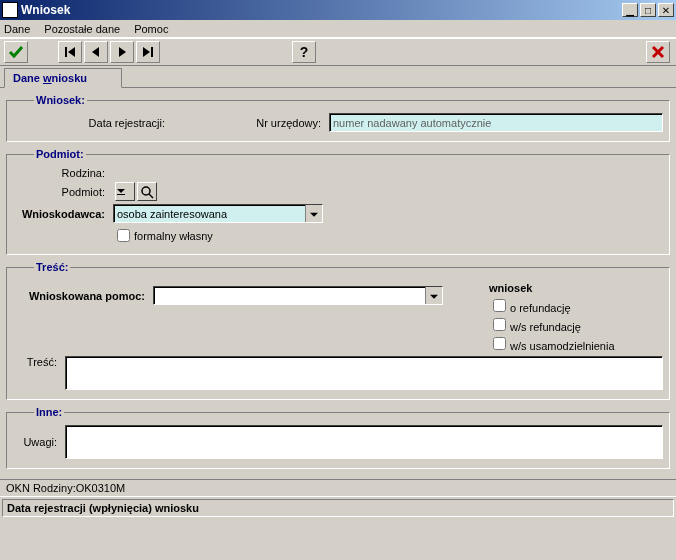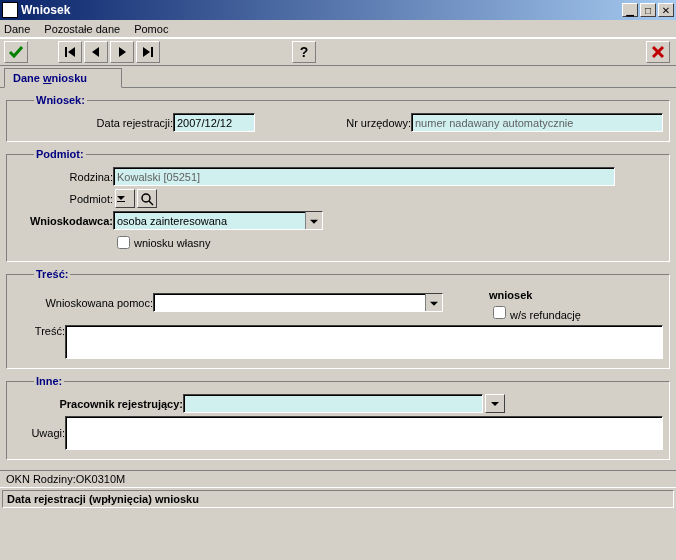--- a/index.html
+++ b/index.html
@@ -101,21 +101,21 @@
     border: 1px solid #808080;
     border-right-color:#fff; border-bottom-color:#fff;
     box-shadow: none;
   }
   fieldset.grp > legend {
     color:#000080; font-weight:bold;
     padding: 0 2px;
     margin-left: 21px;
   }
   .row { display:flex; align-items:center; margin: 3px 0; }
-  .lbl { text-align:right; padding-right:0; color:#000; }
+  .lbl { text-align:right; padding-right:8px; color:#000; }
   .inp, .sel, .ta {
     background:#fff;
     border:1px solid #808080;
     border-top-color:#404040; border-left-color:#404040;
     border-right-color:#fff; border-bottom-color:#fff;
     box-shadow: inset 1px 1px 0 #000;
     font: inherit;
     padding: 2px 3px;
     height: 19px;
   }
@@ -218,32 +218,30 @@
     <span>Dane </span><u>w</u><span>niosku</span>
   </div>
 </div>
 
 <div class="client">
 
   <fieldset class="grp">
     <legend>Wniosek:</legend>
     <div class="row">
       <div class="lbl" style="width:160px">Data rejestracji:</div>
-      <input class="inp cyan" style="width: 82px;" value="2007/12/12">
       <div style="width:80px"></div>
       <div class="lbl" style="width:76px">Nr urzędowy:</div>
       <input class="inp cyan ro" style="flex: 1 1 0%;" readonly="" value="numer nadawany automatycznie">
     </div>
   </fieldset>
 
   <fieldset class="grp">
     <legend>Podmiot:</legend>
     <div class="row">
       <div class="lbl" style="width:100px">Rodzina:</div>
-      <input class="inp cyan ro" style="flex: 1 1 0%;" readonly="" value="Kowalski [05251]">
       <div style="width:48px"></div>
     </div>
     <div class="row">
       <div class="lbl" style="width:100px">Podmiot:</div>
       <div class="smallbtn">
         <span style="display:inline-block;width:0;height:0;border-left:4px solid transparent;border-right:4px solid transparent;border-top:4px solid #000; margin-bottom:1px;"></span>
         <span style="position:relative; left:-8px; top:3px; width:8px; border-top:1px solid #000;"></span>
       </div>
       <div class="smallbtn">
         <svg width="14" height="14">
@@ -255,60 +253,55 @@
     <div class="row">
       <div class="lbl" style="width:100px;font-weight:bold">Wnioskodawca:</div>
       <span class="sel-wrap" style="width:210px">
         <input class="inp cyan" style="width: 210px;" value="osoba zainteresowana">
         <span class="arrow"></span>
       </span>
     </div>
     <div class="row">
       <div style="width:100px"></div>
       <input type="checkbox" class="chk" style="">
-      <span>wniosku własny</span>
+      <span>formalny własny</span>
     </div>
   </fieldset>
 
   <fieldset class="grp">
     <legend>Treść:</legend>
     <div class="row" style="align-items:flex-start">
       <div style="flex:1">
         <div class="row">
         </div>
         <div class="row">
-          <div class="lbl" style="width:140px;font-weight:normal">Wnioskowana pomoc:</div>
+          <div class="lbl" style="width:140px;font-weight:bold">Wnioskowana pomoc:</div>
           <span class="sel-wrap" style="width:290px">
             <input class="inp" style="width: 290px;" value="">
             <span class="arrow"></span>
           </span>
         </div>
       </div>
       <div style="width:200px; padding-left:8px">
         <div style="font-weight:bold; margin:2px 0 2px 18px">wniosek</div>
         <div style="padding-left:18px">
+          <div><input type="checkbox" class="chk" style=""><span>o refundację</span></div>
           <div><input type="checkbox" class="chk" style=""><span>w/s refundację</span></div>
+          <div><input type="checkbox" class="chk" style=""><span>w/s usamodzielnienia</span></div>
         </div>
       </div>
     </div>
     <div class="row" style="align-items:flex-start">
       <div class="lbl" style="width:52px">Treść:</div>
       <textarea class="ta" style="flex: 1 1 0%;"></textarea>
     </div>
   </fieldset>
 
   <fieldset class="grp">
     <legend>Inne:</legend>
-    <div class="row">
-      <div class="lbl" style="width:170px;font-weight:bold">Pracownik rejestrujący:</div>
-      <input class="inp cyan" style="width: 300px;" value="">
-      <div class="smallbtn">
-        <span style="display:inline-block;width:0;height:0;border-left:4px solid transparent;border-right:4px solid transparent;border-top:4px solid #000;"></span>
-      </div>
-    </div>
     <div class="row" style="align-items:center">
       <div class="lbl" style="width:52px">Uwagi:</div>
       <textarea class="ta" style="flex: 1 1 0%;"></textarea>
     </div>
   </fieldset>
 
 </div>
 
 <div class="status1">OKN Rodziny:OK0310M</div>
 <div class="status2">Data rejestracji (wpłynięcia) wniosku</div>

